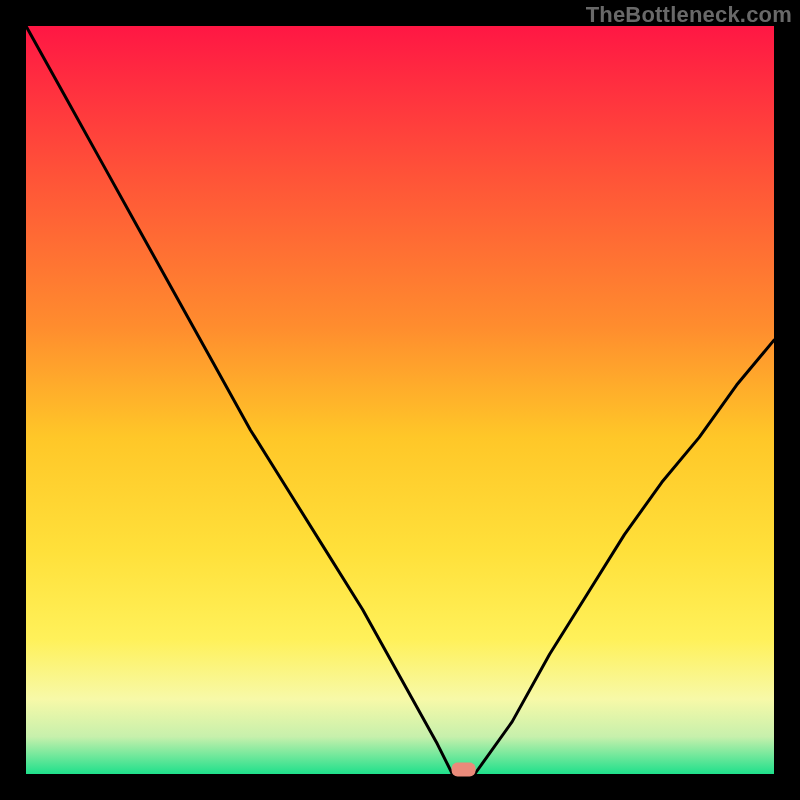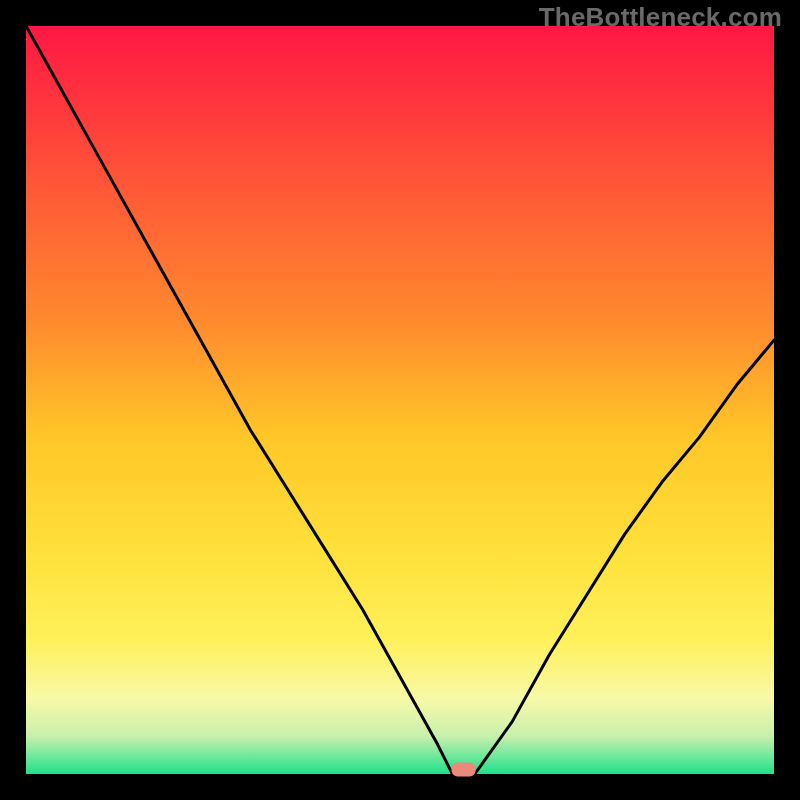--- a/index.html
+++ b/index.html
@@ -15,23 +15,23 @@
     width: 800px;
     height: 800px;
     background: #000;
   }
   svg {
     display: block;
   }
   .watermark {
     position: absolute;
     top: 2px;
-    right: 18px;
+    right: 8px;
     font-family: Arial, Helvetica, sans-serif;
-    font-size: 26px;
+    font-size: 22px;
     font-weight: 600;
     color: #696969;
     letter-spacing: 0.2px;
   }
 </style>
 </head>
 <body>
 
 <div class="stage">
   <svg id="chart-svg" width="800" height="800" viewBox="0 0 800 800">

